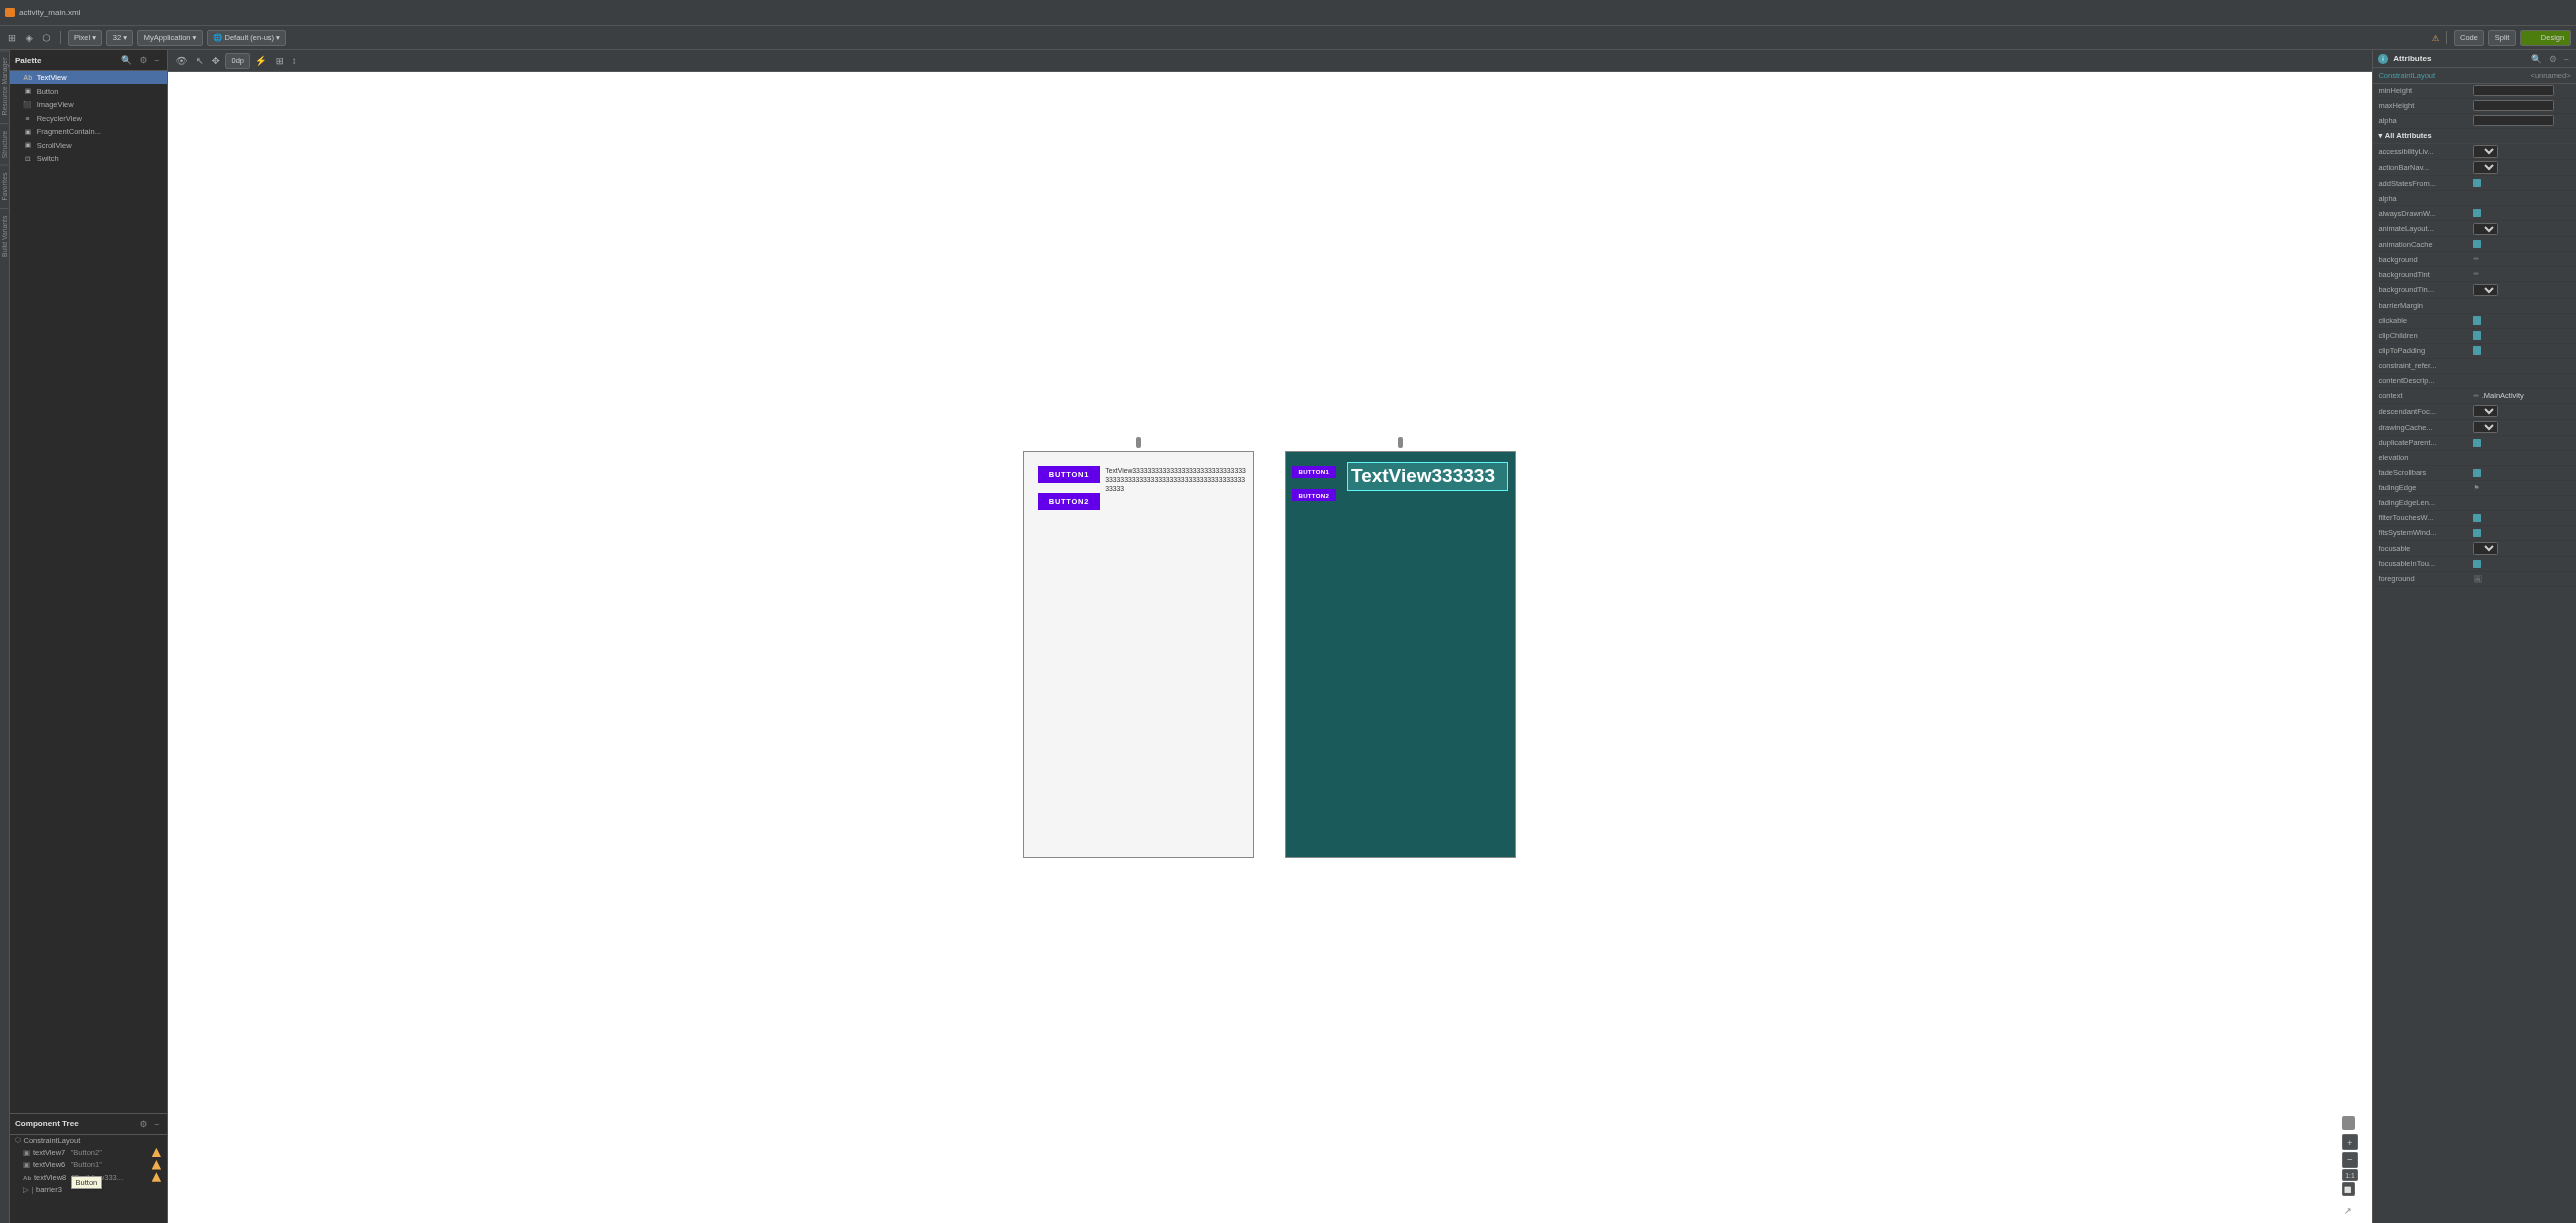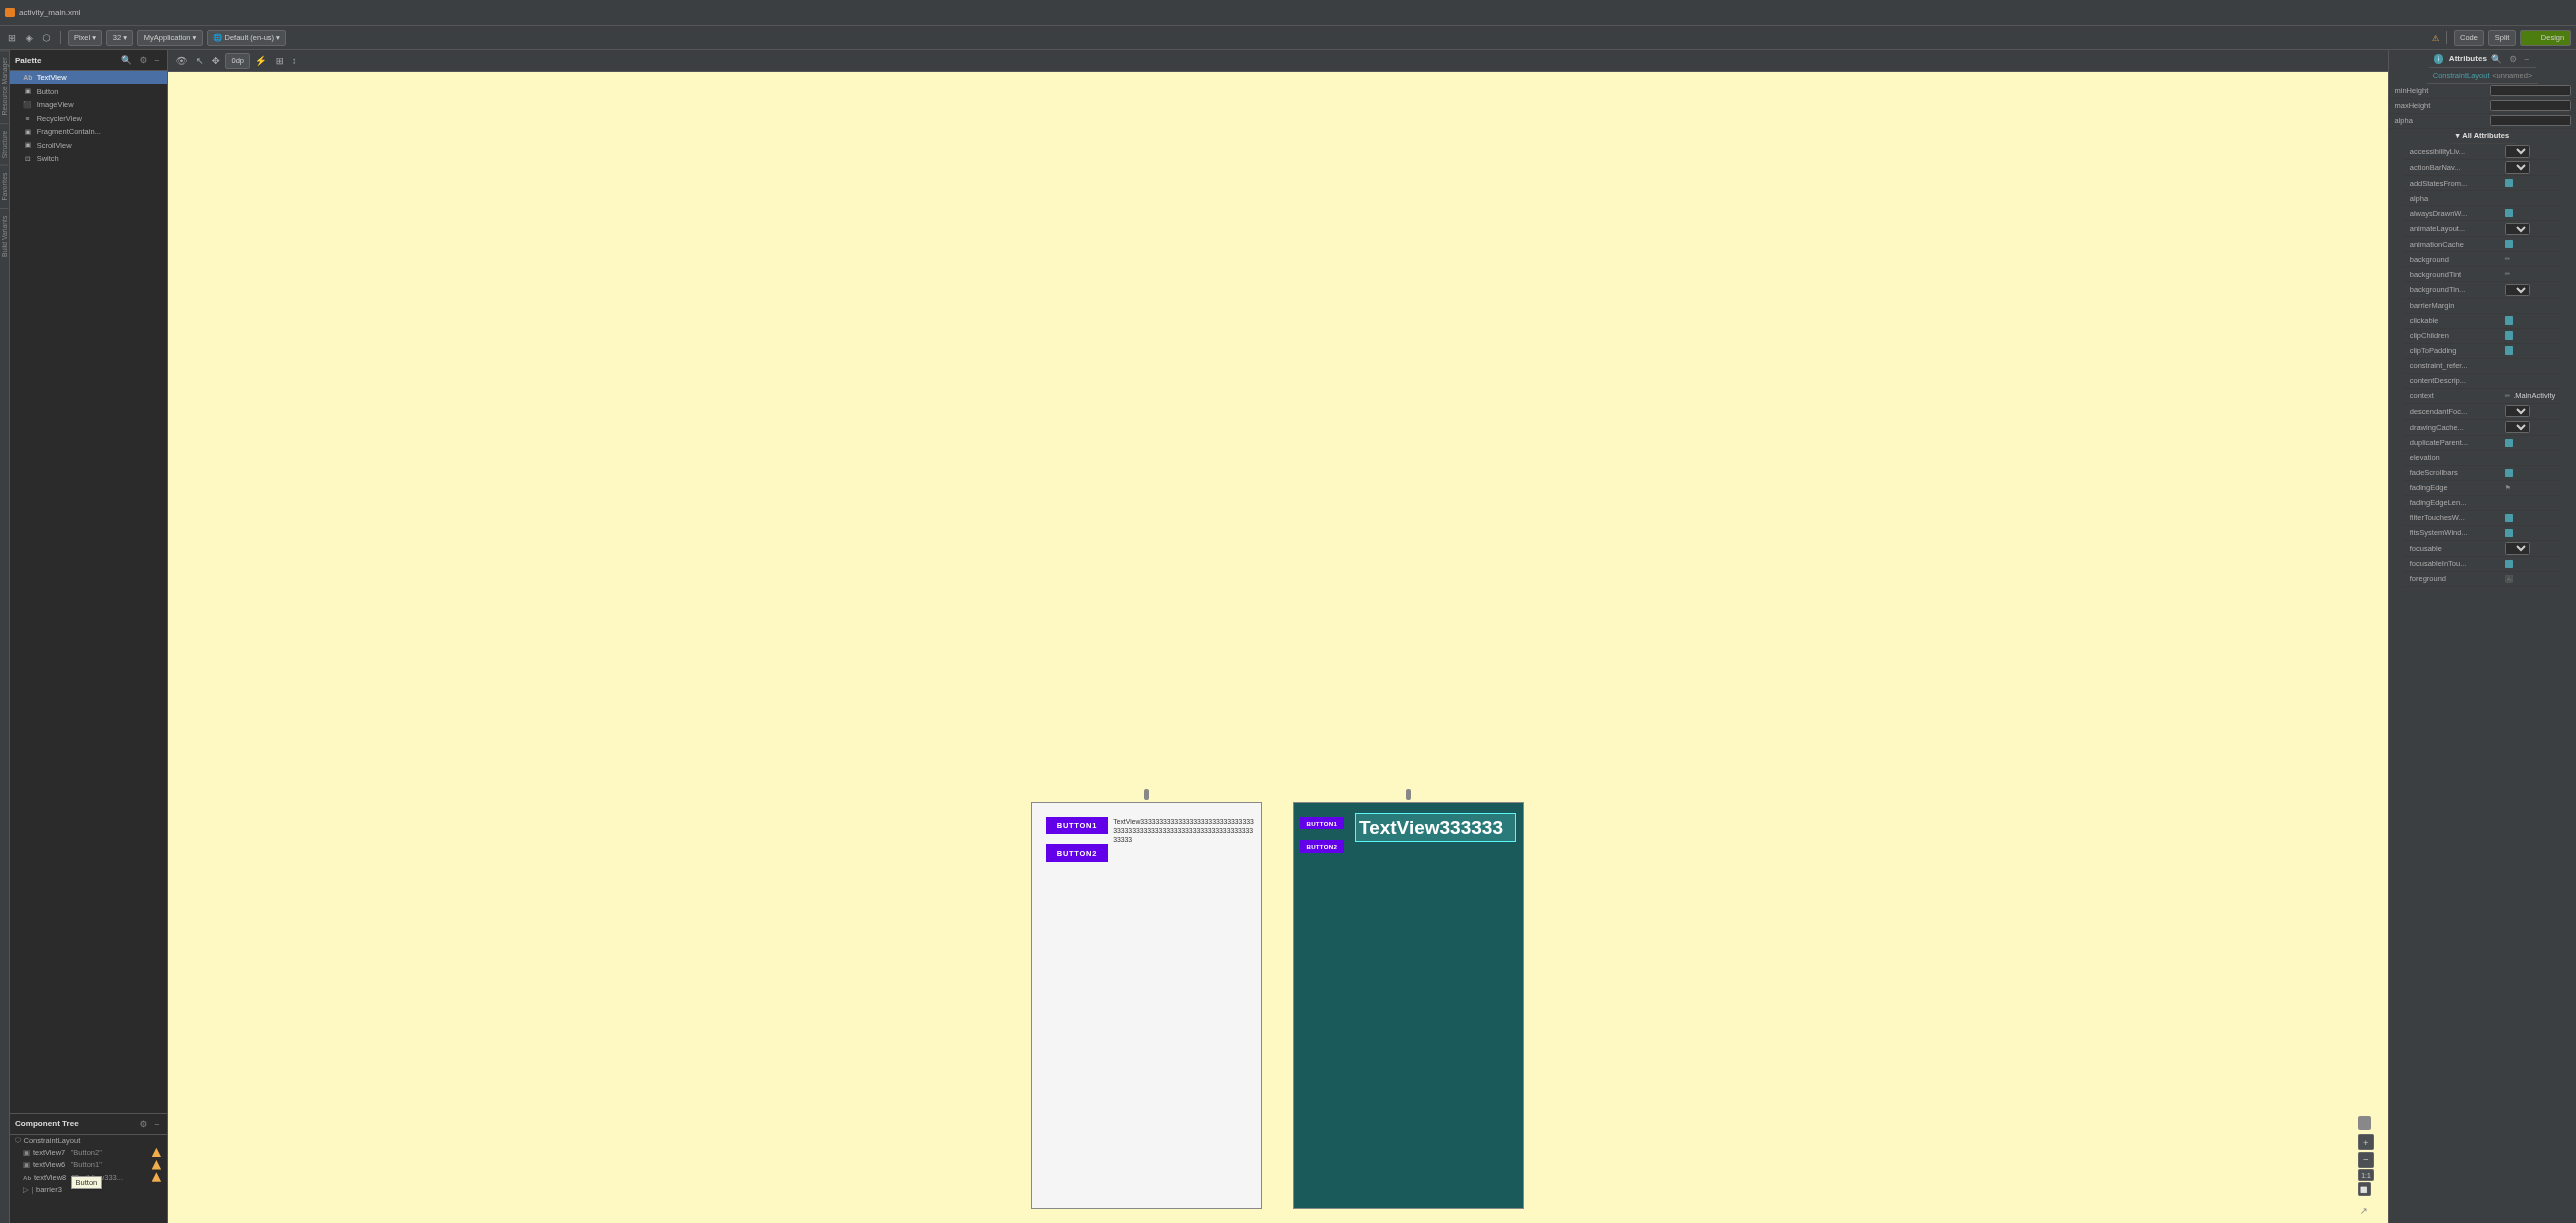--- a/index.html
+++ b/index.html
@@ -152,23 +152,23 @@
       flex-shrink: 0;
     }
 
     
     .canvas-area {
       flex: 1;
       display: flex;
       gap: 31px;
       padding: 13.6px;
       overflow: auto;
-      background: #fef9c3;
+      background: #ffffff;
       position: relative;
-      align-items: flex-end;
+      align-items: center;
       justify-content: center;
     }
 
     
     .phone-preview {
       border: 1.4px solid #888;
       background: #f5f5f5;
       width: 231px;
       min-height: 407px;
       position: relative;
@@ -284,27 +284,26 @@
       border: 0.7px solid #999;
       padding: 1.4px 4.1px;
       font-size: 7.5px;
       color: #333;
       z-index: 100;
       box-shadow: 1.4px 1.4px 2.7px rgba(0,0,0,0.3);
     }
 
     
     .right-sidebar {
-      width: 188px;
+      width: 204px;
       background: #3c3f41;
       border-left: 0.7px solid #555;
       display: flex;
       flex-direction: column;
       flex-shrink: 0;
-      align-items: center;
     }
 
     
     .attributes-panel {
       flex: 1;
       overflow-y: auto;
     }
     .attr-section-header {
       display: flex;
       align-items: center;

